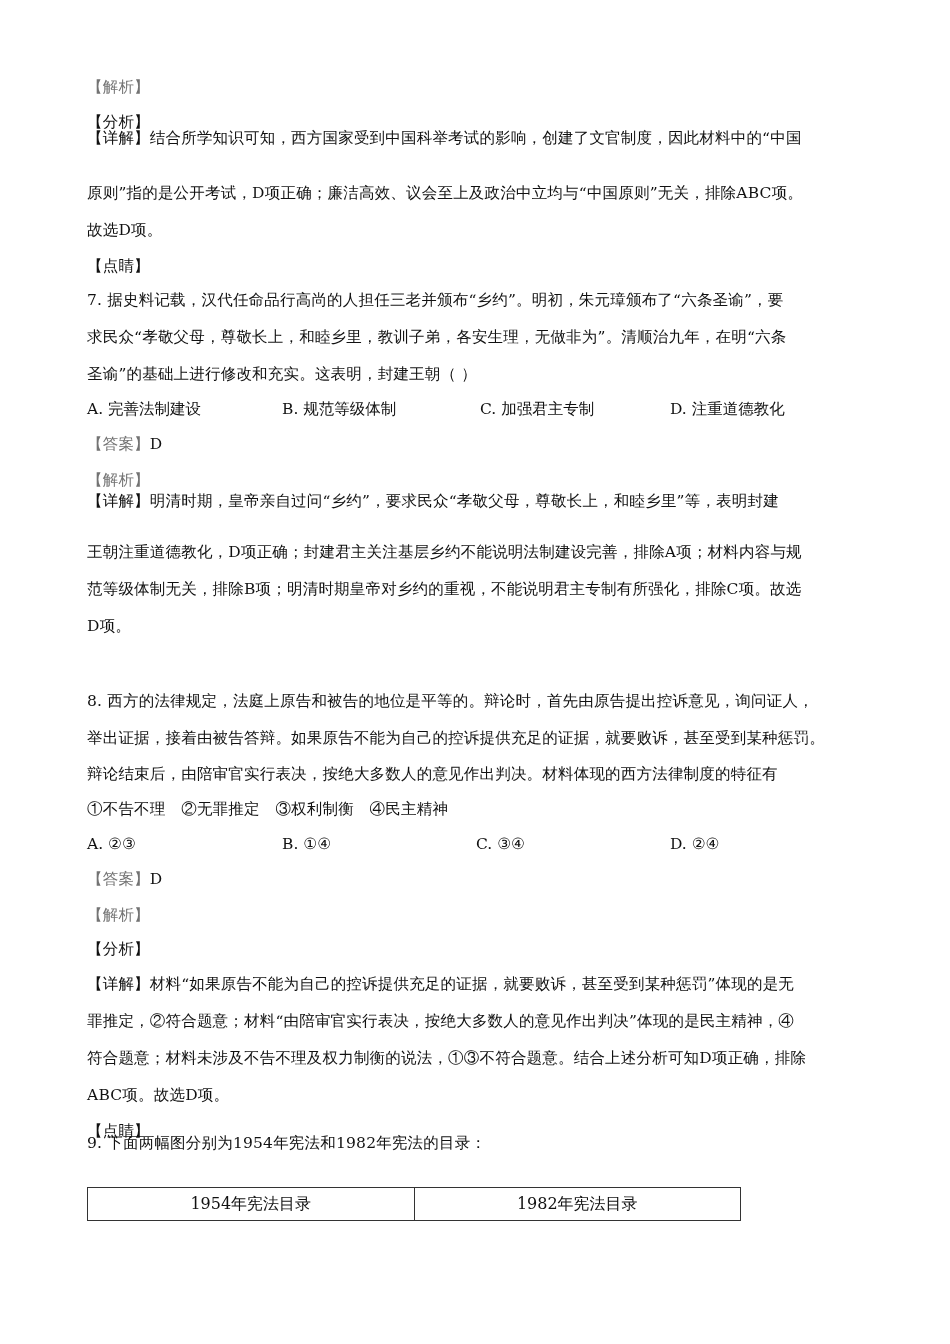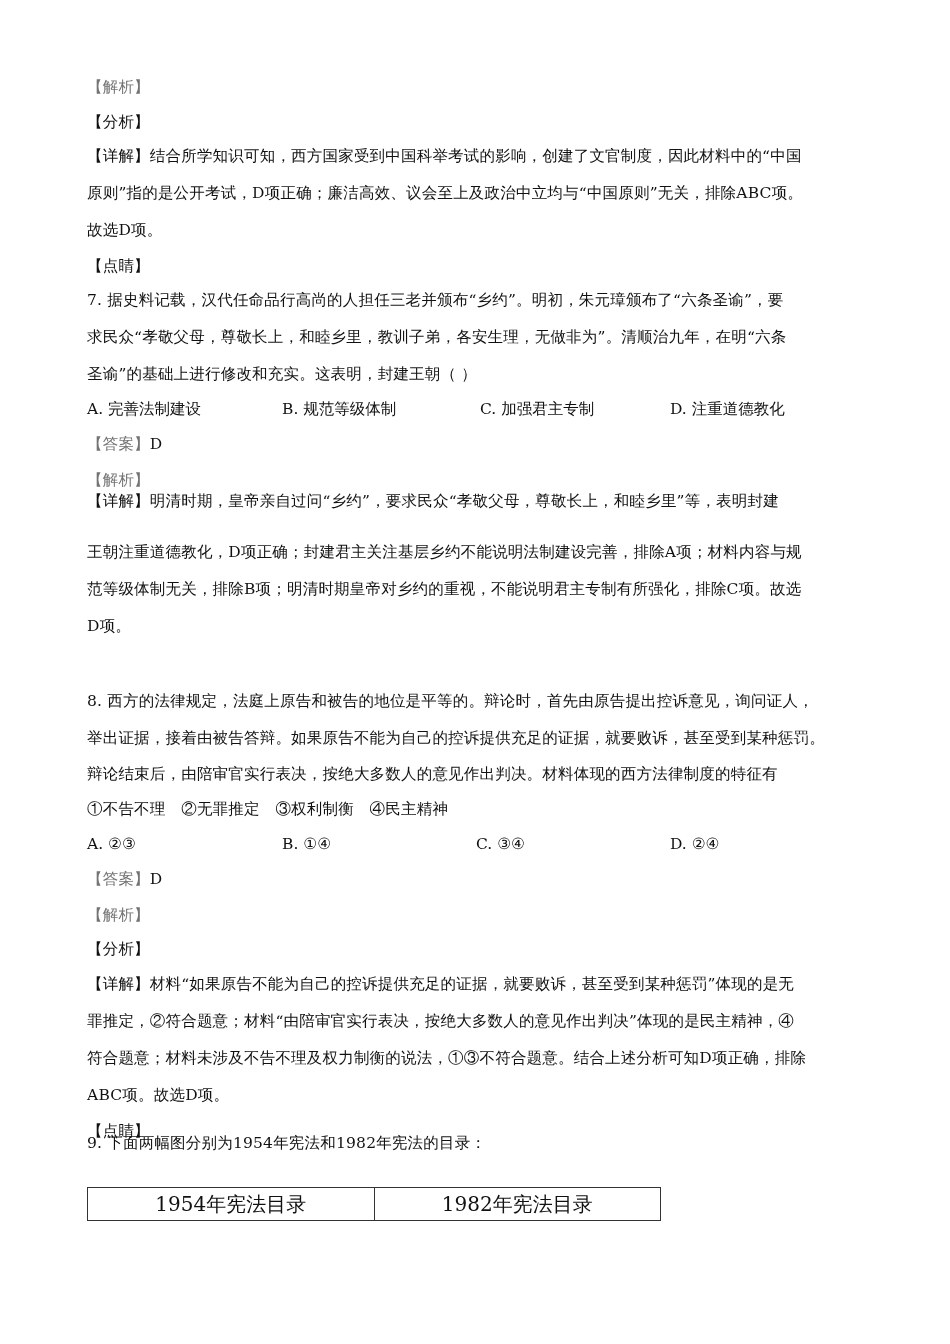--- a/index.html
+++ b/index.html
@@ -3,31 +3,31 @@
 <meta charset="utf-8">
 <style>
   html, body { margin:0; padding:0; background:#ffffff; }
   body { width:950px; height:1344px; position:relative; overflow:hidden;
          font-family:"DejaVu Serif","Liberation Serif",serif; color:#111; }
   .page { position:absolute; left:87px; top:0; width:790px; }
   .line { position:absolute; left:0; font-size:15.5px; line-height:20px; white-space:nowrap; letter-spacing:0.2px; }
   .blue { color:#737373; }
   .opts { position:absolute; left:0; width:790px; font-size:15.5px; line-height:20px; }
   .opt { position:absolute; white-space:nowrap; }
-  table.toc { position:absolute; left:0; top:1187px; width:574px; border-collapse:collapse; font-size:20px; }
+  table.toc { position:absolute; left:0; top:1187px; width:654px; border-collapse:collapse; font-size:16px; }
   table.toc td { border:1.5px solid #333; height:30px; text-align:center; width:50%; }
 </style>
 </head>
 <body>
 
 <div class="page">
 
   <div class="line blue" style="top:77px">【解析】</div>
   <div class="line" style="top:112px">【分析】</div>
-  <div class="line" style="top:146px"><span>【详解】</span><span>结合所学知识可知，西方国家受到中国科举考试的影响，创建了文官制度，因此材料中的“中国</span></div>
+  <div class="line" style="top:128px"><span>【详解】</span><span>结合所学知识可知，西方国家受到中国科举考试的影响，创建了文官制度，因此材料中的“中国</span></div>
   <div class="line" style="top:183px">原则”指的是公开考试，D项正确；廉洁高效、议会至上及政治中立均与“中国原则”无关，排除ABC项。</div>
   <div class="line" style="top:220px">故选D项。</div>
   <div class="line" style="top:256px">【点睛】</div>
 
   <div class="line" style="top:290px">7. 据史料记载，汉代任命品行高尚的人担任三老并颁布“乡约”。明初，朱元璋颁布了“六条圣谕”，要</div>
   <div class="line" style="top:327px">求民众“孝敬父母，尊敬长上，和睦乡里，教训子弟，各安生理，无做非为”。清顺治九年，在明“六条</div>
   <div class="line" style="top:364px">圣谕”的基础上进行修改和充实。这表明，封建王朝（    ）</div>
   <div class="opts" style="top:399px">
     <span class="opt" style="left:0">A. 完善法制建设</span>
     <span class="opt" style="left:195px">B. 规范等级体制</span>

